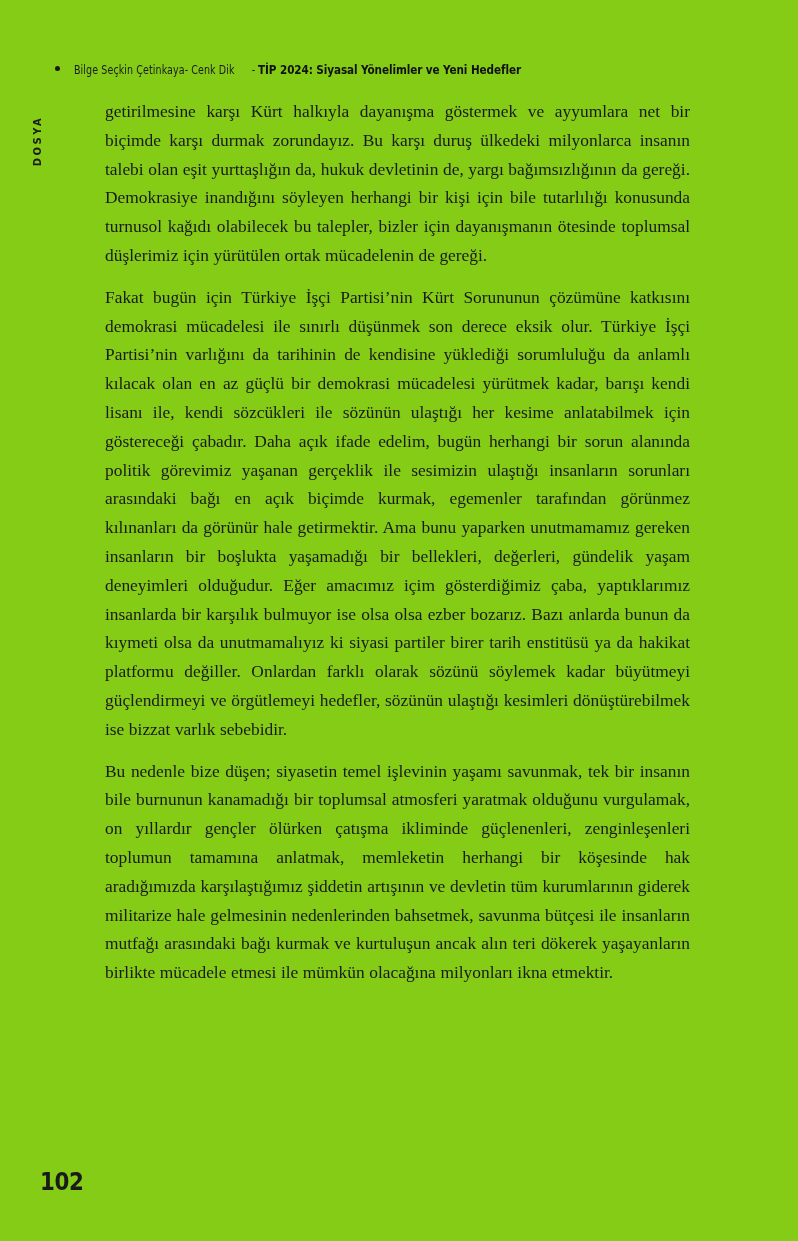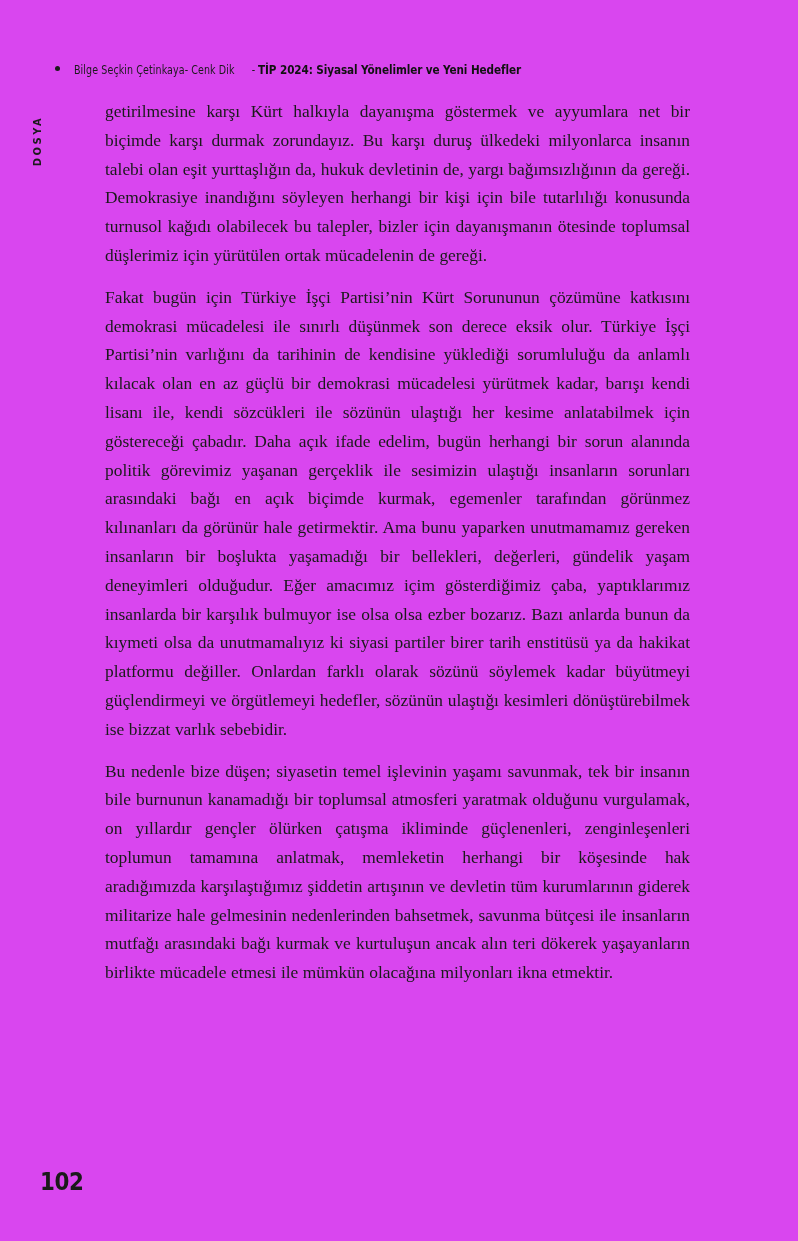--- a/index.html
+++ b/index.html
@@ -12,21 +12,21 @@
     height: 1241px;
     position: relative;
     overflow: hidden;
     font-family: "Liberation Serif", "DejaVu Serif", serif;
     color: #1a1a1a;
   }
 
   .page {
     position: absolute;
     inset: 0;
-    background: #d946ef;
+    background: #84cc16;
   }
 
   
   .running-header {
     position: absolute;
     left: 55px;
     top: 62px;
     width: 660px;
     display: flex;
     align-items: baseline;

